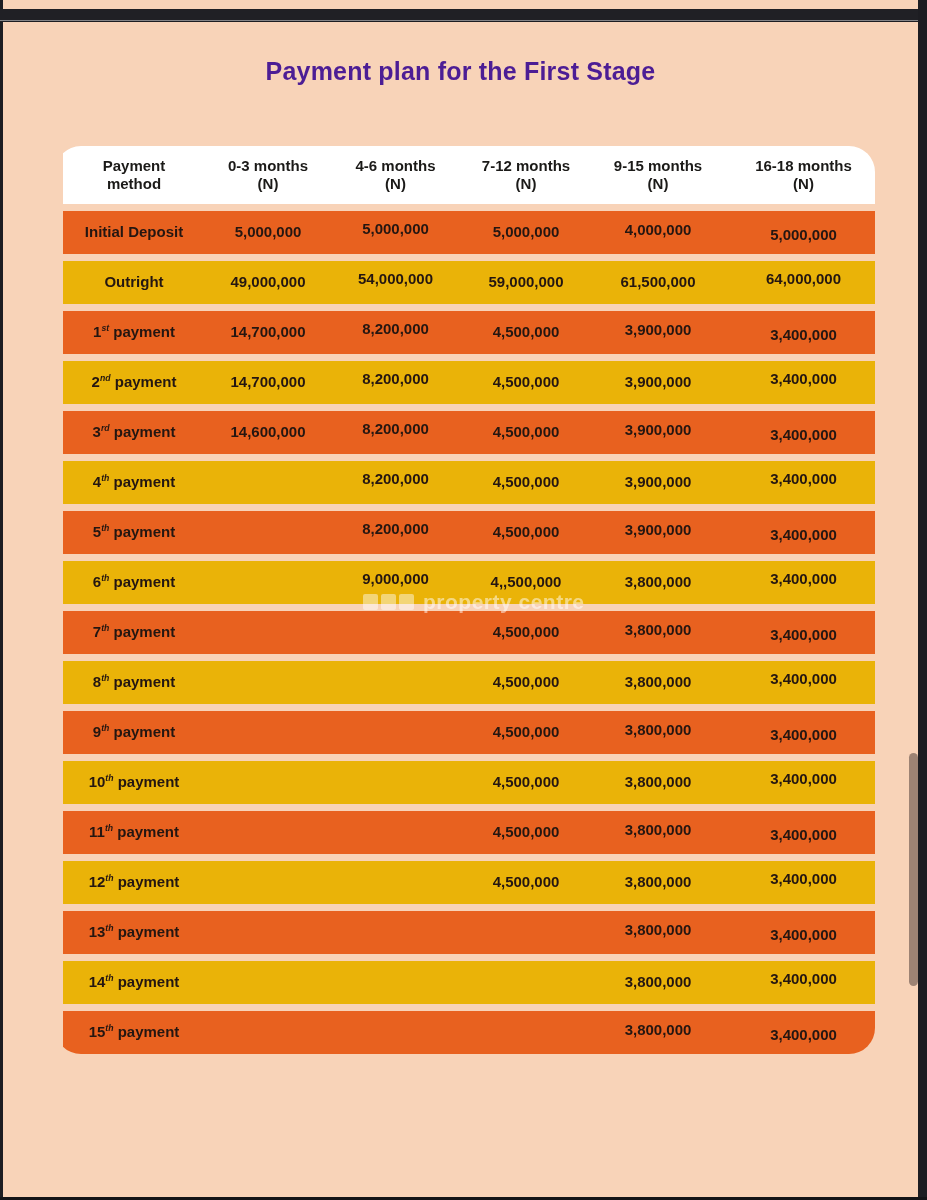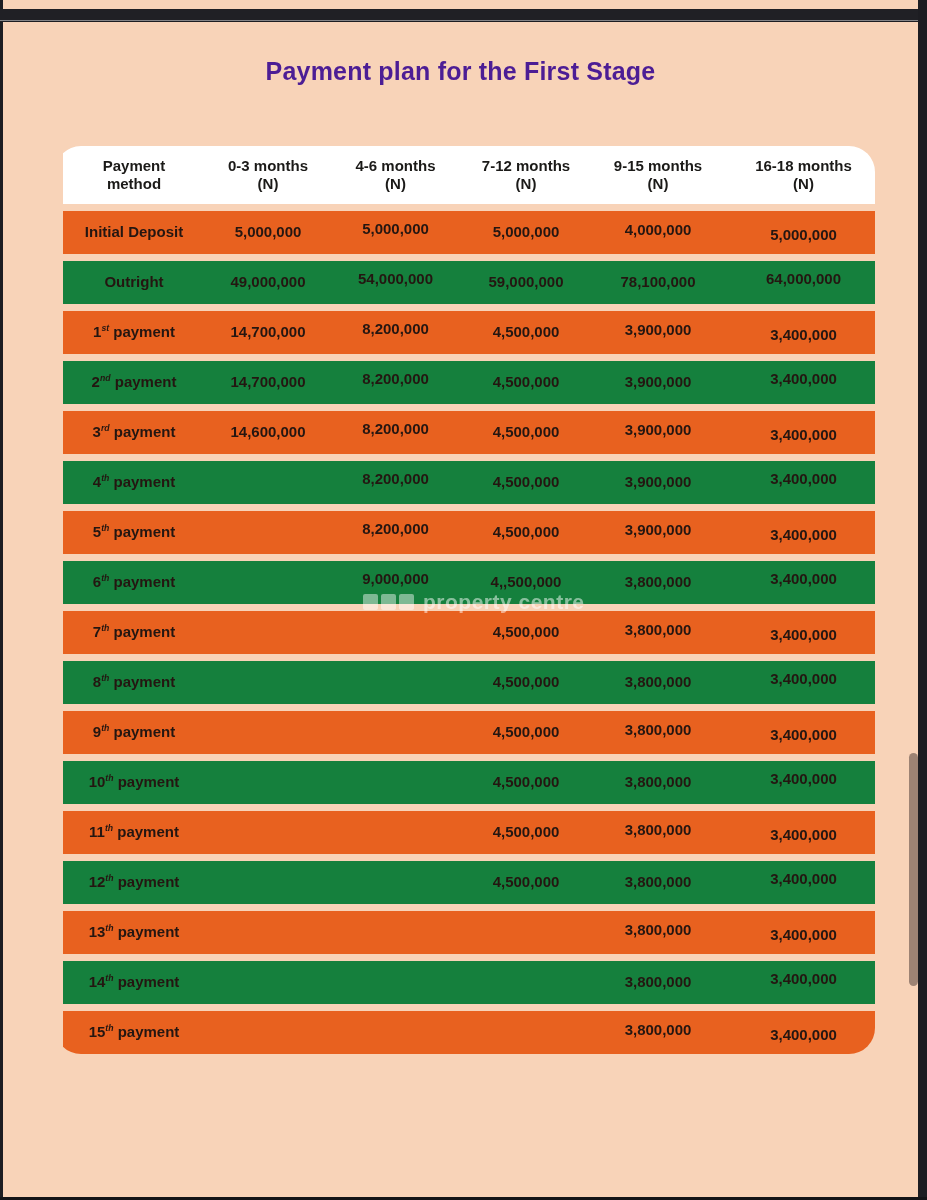--- a/index.html
+++ b/index.html
@@ -19,21 +19,21 @@
 
   
   .card{position:absolute;left:52px;top:124px;width:820px;border-radius:26px;overflow:hidden;
         display:flex;flex-direction:column;gap:7px;padding-left:8px;}
   .thead,.row{display:grid;grid-template-columns:142px 126px 129px 132px 132px 159px;align-items:center;}
   .thead{background:#ffffff;height:58px;}
   .hcell{display:flex;flex-direction:column;align-items:center;justify-content:center;
          color:#1b1a18;font-weight:800;font-size:15px;line-height:1.18;text-align:center;}
   .row{height:43px;}
   .row.orange{background:#e8611f;}
-  .row.white{background:#15803d;}
+  .row.white{background:#eab308;}
   .cell{text-align:center;color:#241611;font-weight:700;font-size:15px;line-height:1.1;}
   .cell.method sup,.hcell sup{font-size:.58em;}
   sup{line-height:0;font-style:italic;}
   
   .row .val:nth-child(3){transform:translateY(-3px);}
   .row:nth-child(odd) .val:nth-child(5){transform:translateY(-2px);}
   .row:nth-child(odd) .val:last-child{transform:translateY(3px);}
   .row:nth-child(even) .val:last-child{transform:translateY(-3px);}
 
   
@@ -106,21 +106,21 @@
             <div class="cell val">5,000,000</div>
             <div class="cell val">5,000,000</div>
             <div class="cell val">4,000,000</div>
             <div class="cell val">5,000,000</div>
           </div>
           <div class="row white">
             <div class="cell method">Outright</div>
             <div class="cell val">49,000,000</div>
             <div class="cell val">54,000,000</div>
             <div class="cell val">59,000,000</div>
-            <div class="cell val">78,100,000</div>
+            <div class="cell val">61,500,000</div>
             <div class="cell val">64,000,000</div>
           </div>
           <div class="row orange">
             <div class="cell method">1<sup>st</sup> payment</div>
             <div class="cell val">14,700,000</div>
             <div class="cell val">8,200,000</div>
             <div class="cell val">4,500,000</div>
             <div class="cell val">3,900,000</div>
             <div class="cell val">3,400,000</div>
           </div>

